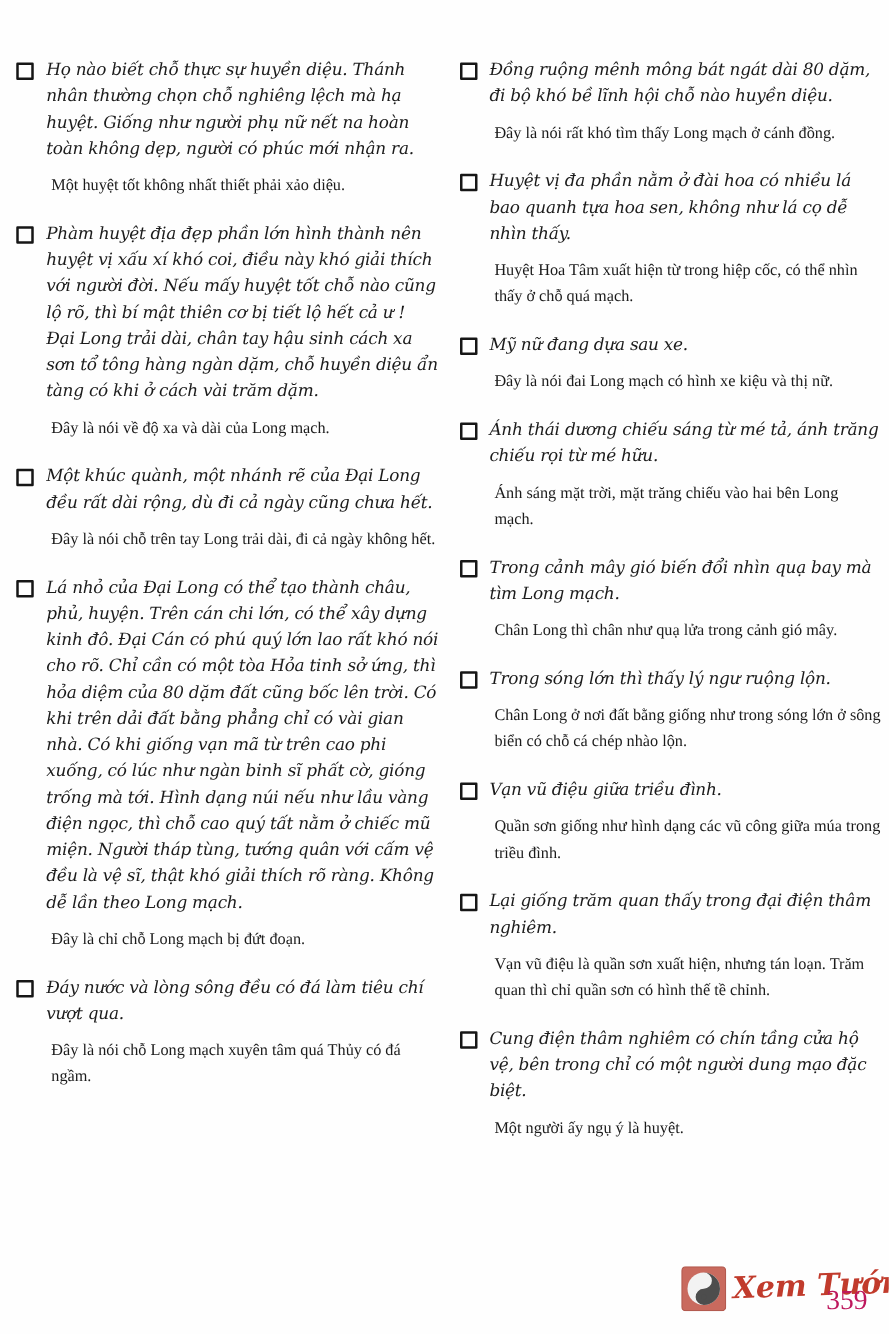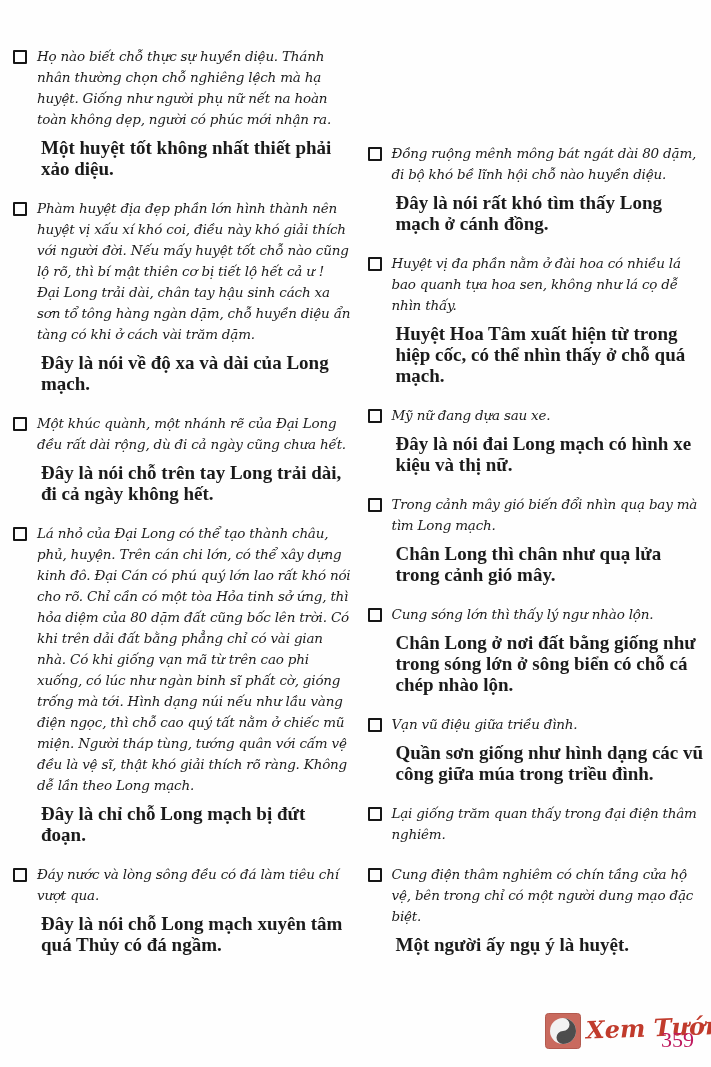--- a/index.html
+++ b/index.html
@@ -4,42 +4,42 @@
 <style>
   html,body { margin:0; padding:0; }
   body {
     width:711px; height:1067px;
     background:#ffffff;
     font-family:"Liberation Serif", serif;
     color:#1b1b1b;
     overflow:hidden;
   }
   .page { position:relative; width:711px; height:1067px; background:#fefefe; overflow:hidden; }
-  .cols { display:flex; padding:46px 6px 0 12px; gap:16px;align-items:flex-end; }
+  .cols { display:flex; padding:46px 6px 0 12px; gap:16px; }
   .col { width:341px; }
   .block { display:flex; align-items:flex-start; margin-bottom:19px; }
   .checkbox {
     flex:0 0 auto; width:10px; height:10px;
     border:2px solid #161616; border-radius:1px;
     margin:4px 10px 0 1px; background:transparent;
   }
   .content { flex:1; min-width:0; }
   .quote {
     margin:0;
     font-family:"DejaVu Serif", serif;
     font-style:italic;
     font-size:13.5px;
     line-height:21px;
     letter-spacing:-0.2px;
   }
   .explain {
     margin:7px 0 0 4px;
     font-family:"Liberation Serif", serif;
-    font-weight:bold;
-    font-size:19px;
+    font-weight:normal;
+    font-size:13px;
     line-height:21px;
   }
   .footer { position:absolute; left:0; top:1005px; width:711px; height:62px; }
   .logo {
     position:absolute; left:545px; top:8px; width:36px; height:36px;
   }
   .sitename {
     position:absolute; left:586px; top:7px;
     font-family:"DejaVu Serif", serif;
     font-style:italic; font-weight:bold;
@@ -123,49 +123,57 @@
       </section>
 
       <section class="block">
         <span class="checkbox"></span>
         <div class="content">
           <p class="quote">Mỹ nữ đang dựa sau xe.</p>
           <p class="explain">Đây là nói đai Long mạch có hình xe kiệu và thị nữ.</p>
         </div>
       </section>
 
+      <section class="block">
+        <span class="checkbox"></span>
+        <div class="content">
+          <p class="quote">Ánh thái dương chiếu sáng từ mé tả, ánh trăng chiếu rọi từ mé hữu.</p>
+          <p class="explain">Ánh sáng mặt trời, mặt trăng chiếu vào hai bên Long mạch.</p>
+        </div>
+      </section>
 
       <section class="block">
         <span class="checkbox"></span>
         <div class="content">
           <p class="quote">Trong cảnh mây gió biến đổi nhìn quạ bay mà tìm Long mạch.</p>
           <p class="explain">Chân Long thì chân như quạ lửa trong cảnh gió mây.</p>
         </div>
       </section>
 
       <section class="block">
         <span class="checkbox"></span>
         <div class="content">
-          <p class="quote">Cung sóng lớn thì thấy lý ngư nhào lộn.</p>
+          <p class="quote">Trong sóng lớn thì thấy lý ngư ruộng lộn.</p>
           <p class="explain">Chân Long ở nơi đất bằng giống như trong sóng lớn ở sông biển có chỗ cá chép nhào lộn.</p>
         </div>
       </section>
 
       <section class="block">
         <span class="checkbox"></span>
         <div class="content">
           <p class="quote">Vạn vũ điệu giữa triều đình.</p>
           <p class="explain">Quần sơn giống như hình dạng các vũ công giữa múa trong triều đình.</p>
         </div>
       </section>
 
       <section class="block">
         <span class="checkbox"></span>
         <div class="content">
           <p class="quote">Lại giống trăm quan thấy trong đại điện thâm nghiêm.</p>
+          <p class="explain">Vạn vũ điệu là quần sơn xuất hiện, nhưng tán loạn. Trăm quan thì chỉ quần sơn có hình thế tề chỉnh.</p>
         </div>
       </section>
 
       <section class="block">
         <span class="checkbox"></span>
         <div class="content">
           <p class="quote">Cung điện thâm nghiêm có chín tầng cửa hộ vệ, bên trong chỉ có một người dung mạo đặc biệt.</p>
           <p class="explain">Một người ấy ngụ ý là huyệt.</p>
         </div>
       </section>

